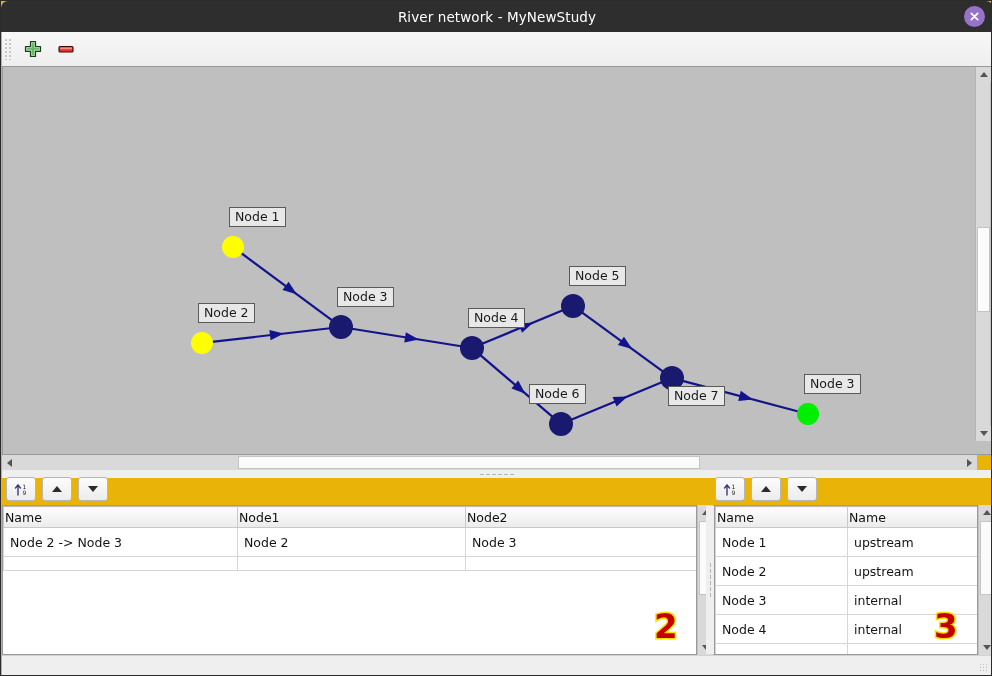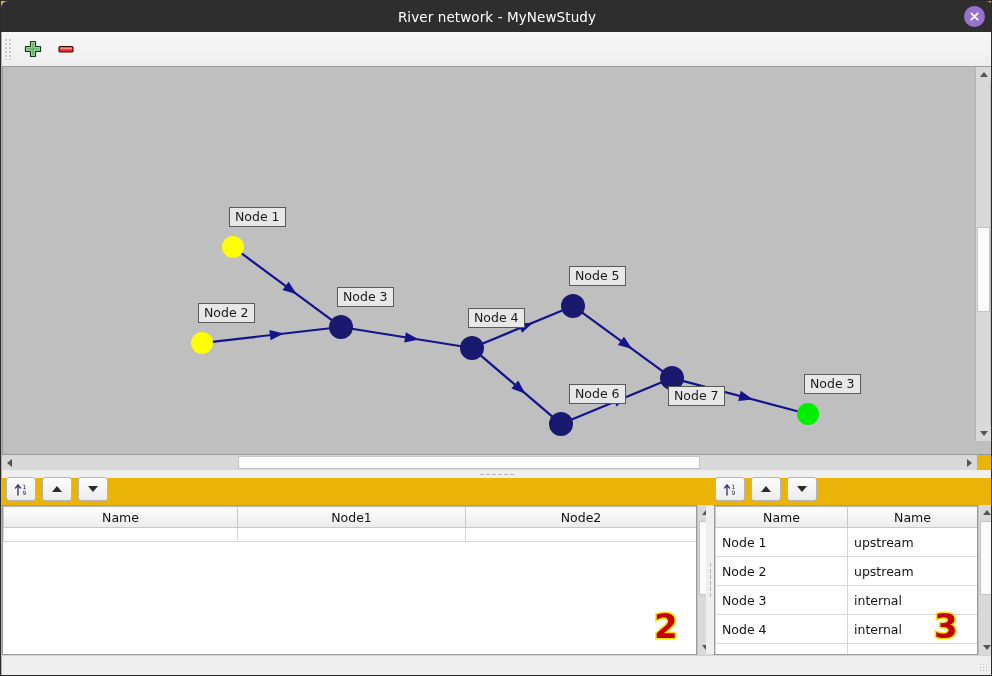--- a/index.html
+++ b/index.html
@@ -195,21 +195,21 @@
     color: #141414;
   }
   table.grid th {
     background: linear-gradient(to bottom, #fdfdfd 0%, #ebebeb 100%);
     border: 1px solid #c9c9c9;
     border-top: 1px solid #bdbdbd;
     font-weight: normal;
     font-size: 12.5px;
     height: 21px;
     color: #111;
-    text-align: center;
+    text-align: left;
     box-sizing: border-box;
   }
   table.grid td {
     border: 1px solid #d6d6d6;
     height: 29px;
     padding: 0 0 0 6px;
     white-space: nowrap;
     overflow: hidden;
     box-sizing: border-box;
   }
@@ -315,21 +315,21 @@
             <circle cx="669" cy="311" r="12" fill="#191970"></circle>
             <circle cx="805" cy="347" r="11" fill="#00ee00"></circle>
           </g>
       </svg>
       <div id="label-layer">
           <div class="node-label" style="left: 226px; top: 140px;">Node 1</div>
           <div class="node-label" style="left: 195px; top: 236px;">Node 2</div>
           <div class="node-label" style="left: 334px; top: 220px;">Node 3</div>
           <div class="node-label" style="left: 465px; top: 241px;">Node 4</div>
           <div class="node-label" style="left: 566px; top: 199px;">Node 5</div>
-          <div class="node-label" style="left: 566px; top: 317px;">Node 6</div>
+          <div class="node-label" style="left: 526px; top: 317px;">Node 6</div>
           <div class="node-label" style="left: 665px; top: 271px; margin-top: 48px;">Node 7</div>
           <div class="node-label" style="left: 801px; top: 307px;">Node 3</div>
         </div>
 
     </div>
   </div>
 
   <div class="sb-v-graph">
     <div class="sb-arrow" style="left:0;top:0;">
       <div class="tri tri-up"></div>
@@ -384,20 +384,25 @@
             <col style="width:231px">
         </colgroup>
         <thead>
             <tr id="reaches-head">
               <th>Name</th>
               <th>Node1</th>
               <th>Node2</th>
             </tr>
           </thead>
         <tbody id="reaches-body">
+            <tr>
+              <td>Node 2 -&gt; Node 3</td>
+              <td>Node 2</td>
+              <td>Node 3</td>
+            </tr>
             <tr class="blank">
               <td></td>
               <td></td>
               <td></td>
             </tr>
           </tbody>
       </table>
     </div>
 
     <div class="sb-v-tbl" style="left:695px; top:31px; height:150px;">

